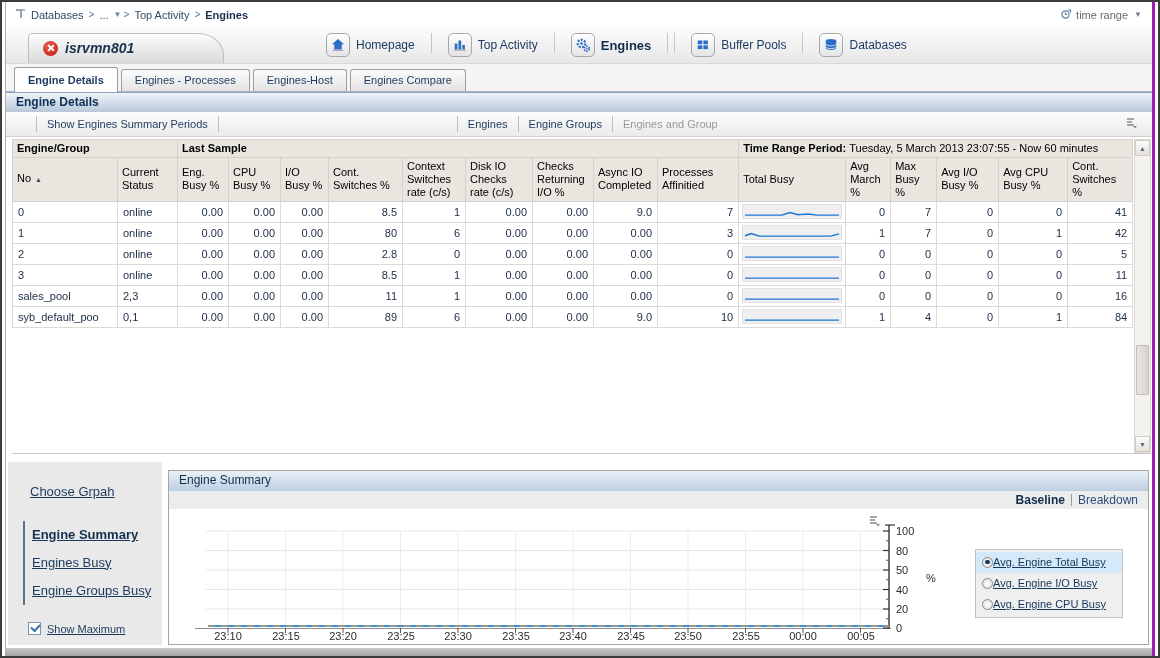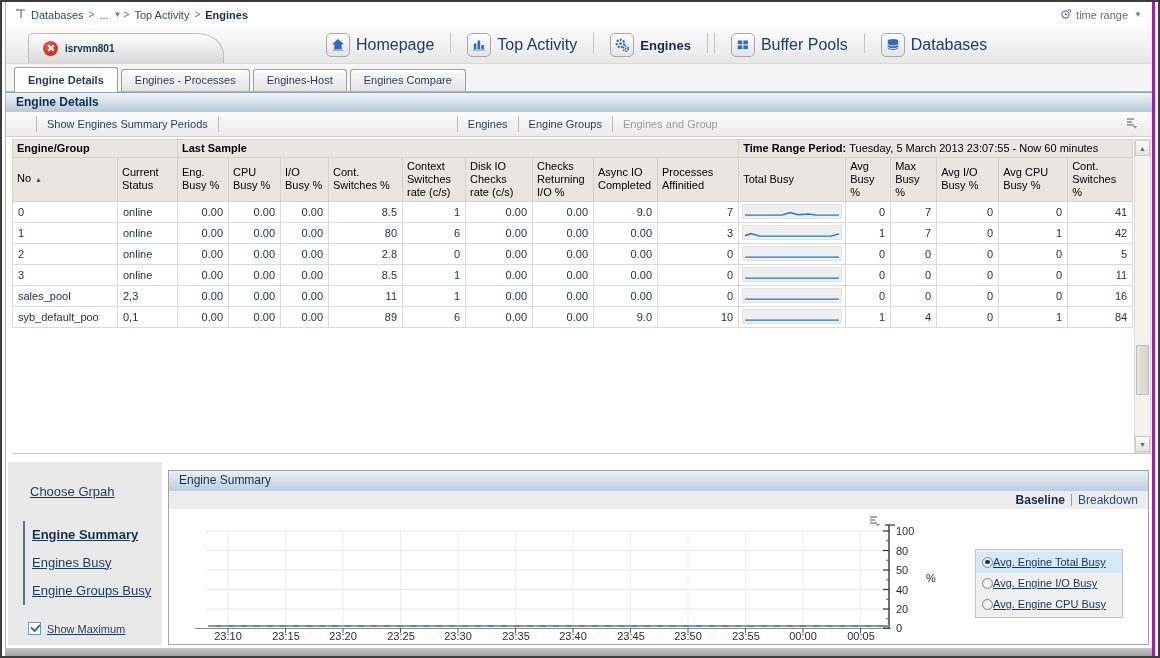--- a/index.html
+++ b/index.html
@@ -12,27 +12,27 @@
   .crumb { font-size:11px; color:#2c4a68; margin:0 3px; cursor:pointer; }
   .crumb.bold { font-weight:bold; color:#17304e; }
   .crumb-sep { font-size:10px; color:#5d7693; margin:0 2px; }
   .mini-arrow { font-size:8px; color:#6b7f94; margin-left:2px; }
   .spacer { flex:1; }
   .time-range { font-size:11px; color:#6a6a6a; display:flex; align-items:center; gap:4px; cursor:pointer; }
 
   
   .header-bar { height:36px; background:linear-gradient(#fbfbfb,#e7e7e7); display:flex; align-items:flex-end; border-bottom:1px solid #d9d9d9; }
   .server-tab { margin-left:22px; width:196px; height:30px; background:linear-gradient(#fdfdfd,#d9d9d9); border:1px solid #bdbdbd; border-bottom:none; border-radius:5px 26px 0 0 / 5px 22px 0 0; display:flex; align-items:center; padding-left:14px; gap:7px; }
-  .server-name { font-size:10px; font-weight:bold; color:#17314f; }
+  .server-name { font-size:14px; font-weight:bold; color:#17314f;font-style:italic; }
   .err-icon { width:15px; height:15px; border-radius:50%; background:radial-gradient(circle at 35% 30%, #e8584a, #c01f12); position:relative; flex:0 0 auto; }
   .err-icon:before, .err-icon:after { content:""; position:absolute; left:7px; top:3.5px; width:1.8px; height:8px; background:#fff; }
   .err-icon:before { transform:rotate(45deg); } .err-icon:after { transform:rotate(-45deg); }
   .nav { display:flex; align-items:center; height:100%; margin-left:90px; gap:2px; }
   .nav-btn { display:flex; align-items:center; gap:6px; padding:0 12px; cursor:pointer; height:100%; }
-  .nav-label { font-size:16px; color:#1d3d63; }
+  .nav-label { font-size:12px; color:#1d3d63; }
   .nav-btn.active .nav-label { font-weight:bold; font-size:13px; color:#122c4c; }
   .icon-box { width:24px; height:24px; border:1px solid #a8a8a8; border-radius:5px; background:linear-gradient(#ffffff,#e4e4e4); display:flex; align-items:center; justify-content:center; }
   .nav-sep { width:1px; height:20px; background:#c6c6c6; margin:0 2px 5px 2px; align-self:center; }
 
   
   .tab-row { height:28px; background:#f4f4f4; display:flex; align-items:flex-end; padding-left:8px; border-bottom:1px solid #a9b6c6; }
   .tab { height:22px; line-height:21px; padding:0 13px; font-size:11px; color:#1c3a5e; background:linear-gradient(#fcfcfc,#e3e3e3); border:1px solid #9f9f9f; border-bottom:none; border-radius:3px 3px 0 0; margin-right:3px; cursor:pointer; }
   .tab.active { height:25px; line-height:24px; background:#fff; font-weight:bold; position:relative; z-index:2; margin-bottom:-1px; }
 
   
@@ -260,21 +260,21 @@
           <th>Eng. Busy %</th>
           <th>CPU Busy %</th>
           <th>I/O Busy %</th>
           <th>Cont. Switches %</th>
           <th>Context Switches rate (c/s)</th>
           <th>Disk IO Checks rate (c/s)</th>
           <th>Checks Returning I/O %</th>
           <th>Async IO Completed</th>
           <th>Processes Affinitied</th>
           <th>Total Busy</th>
-          <th>Avg Busy %</th>
+          <th>Avg March %</th>
           <th>Max Busy %</th>
           <th>Avg I/O Busy %</th>
           <th>Avg CPU Busy %</th>
           <th>Cont. Switches %</th>
         </tr>
       </thead>
       <tbody>
         <tr>
           <td>0</td>
           <td>online</td>

